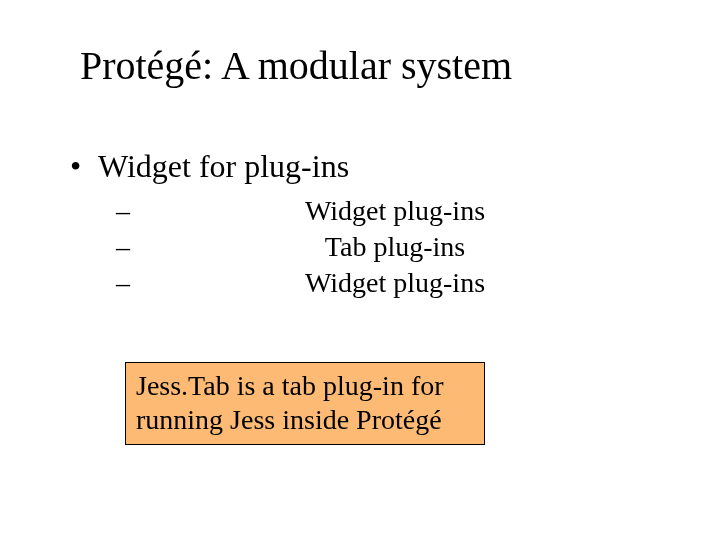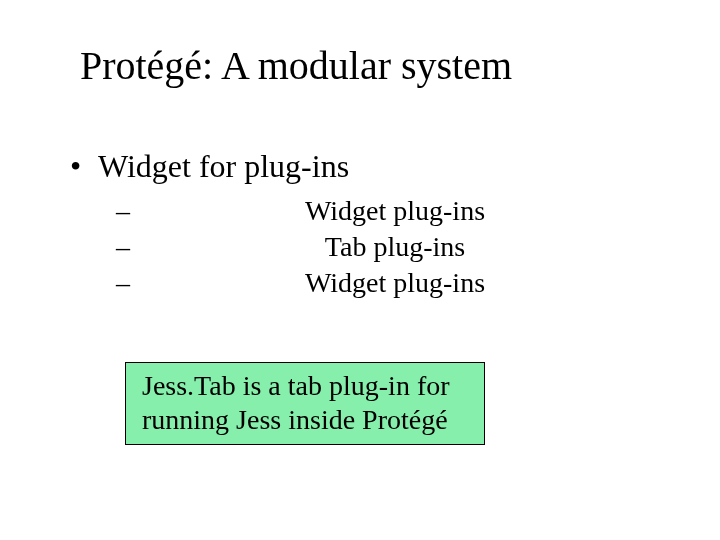--- a/index.html
+++ b/index.html
@@ -59,23 +59,23 @@
   }
   .level2 .txt {
     flex: 1;
     text-align: center;
   }
   .callout {
     position: absolute;
     top: 362px;
     left: 125px;
     width: 360px;
-    background: #86efac;
+    background: #fdba74;
     border: 1px solid #000000;
-    padding: 6px 10px 8px 16px;
+    padding: 6px 10px 8px 10px;
     font-size: 28px;
     line-height: 1.2;
     box-sizing: border-box;
   }
 </style>
 </head>
 <body>
 
 <div class="slide">
 

